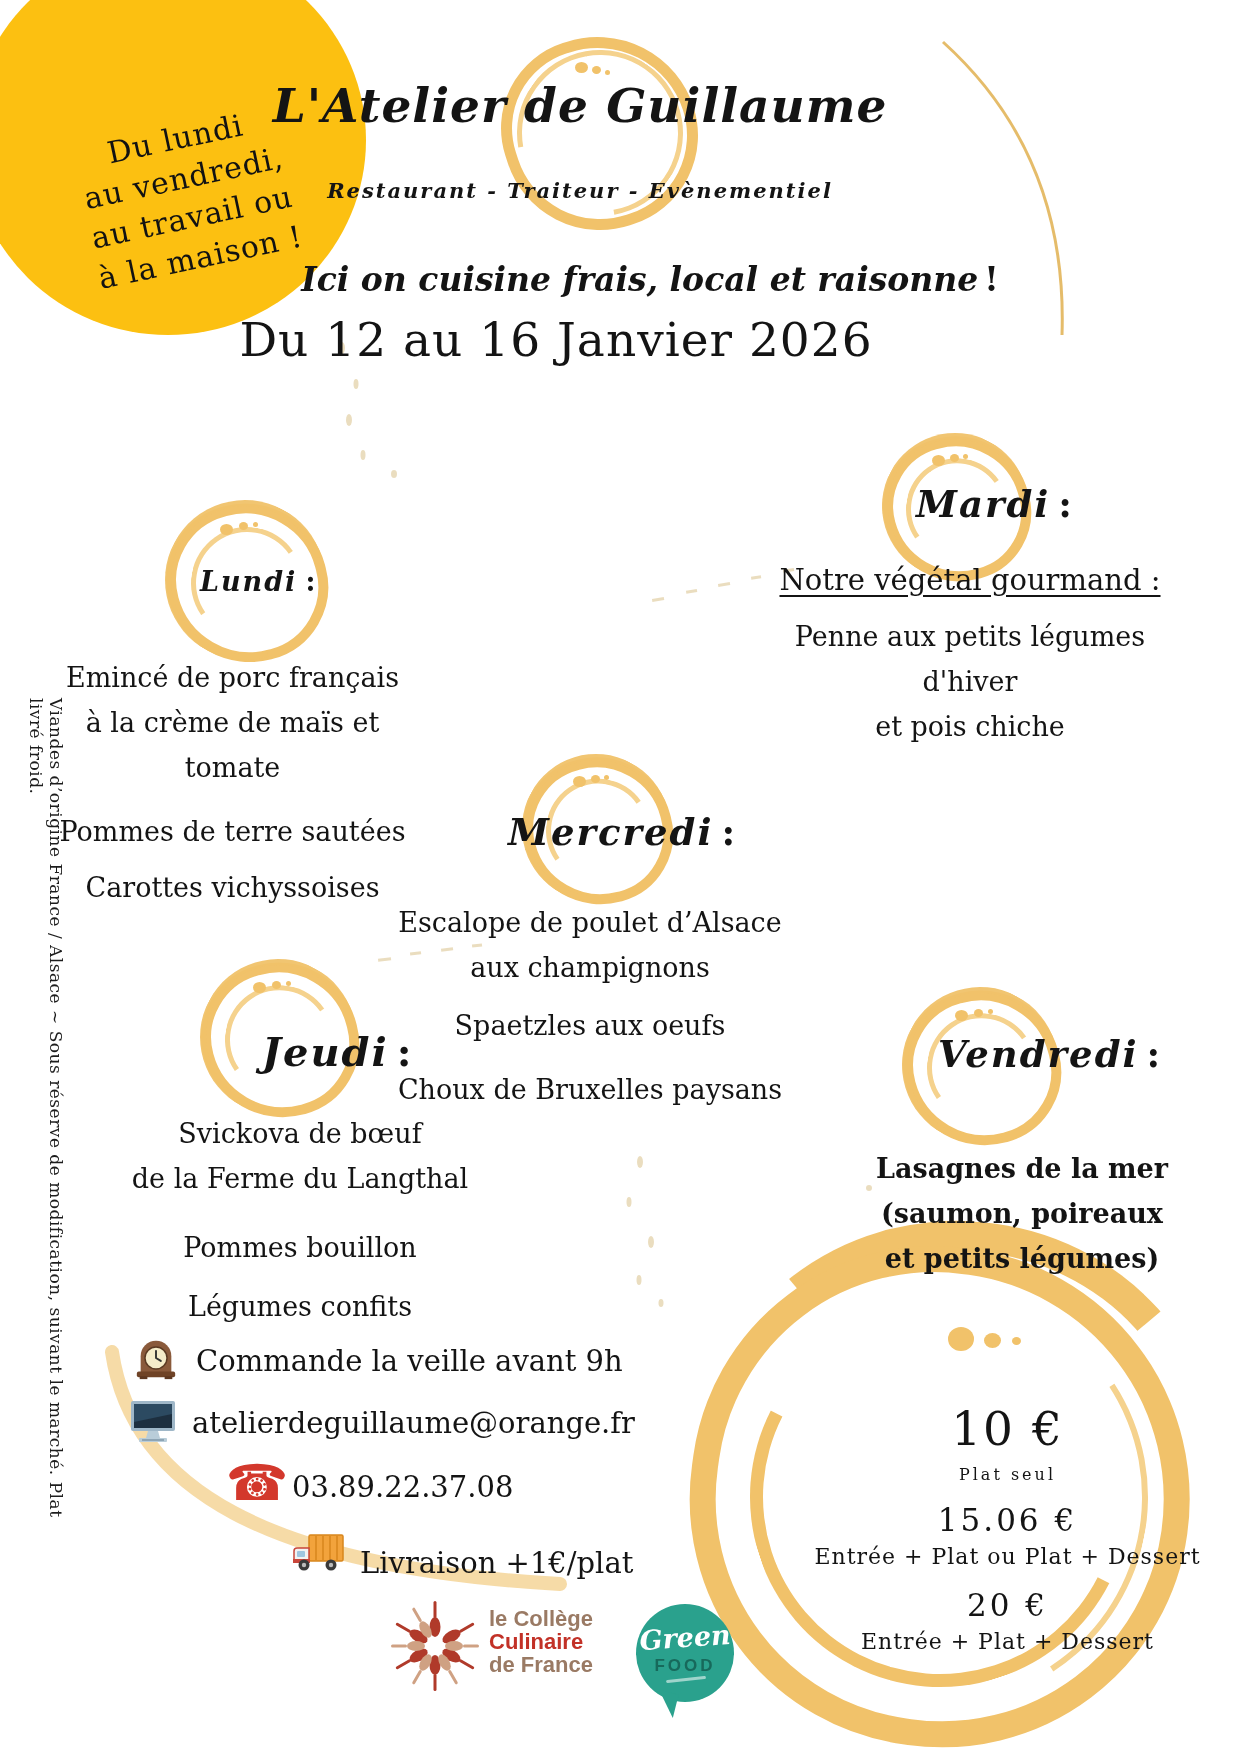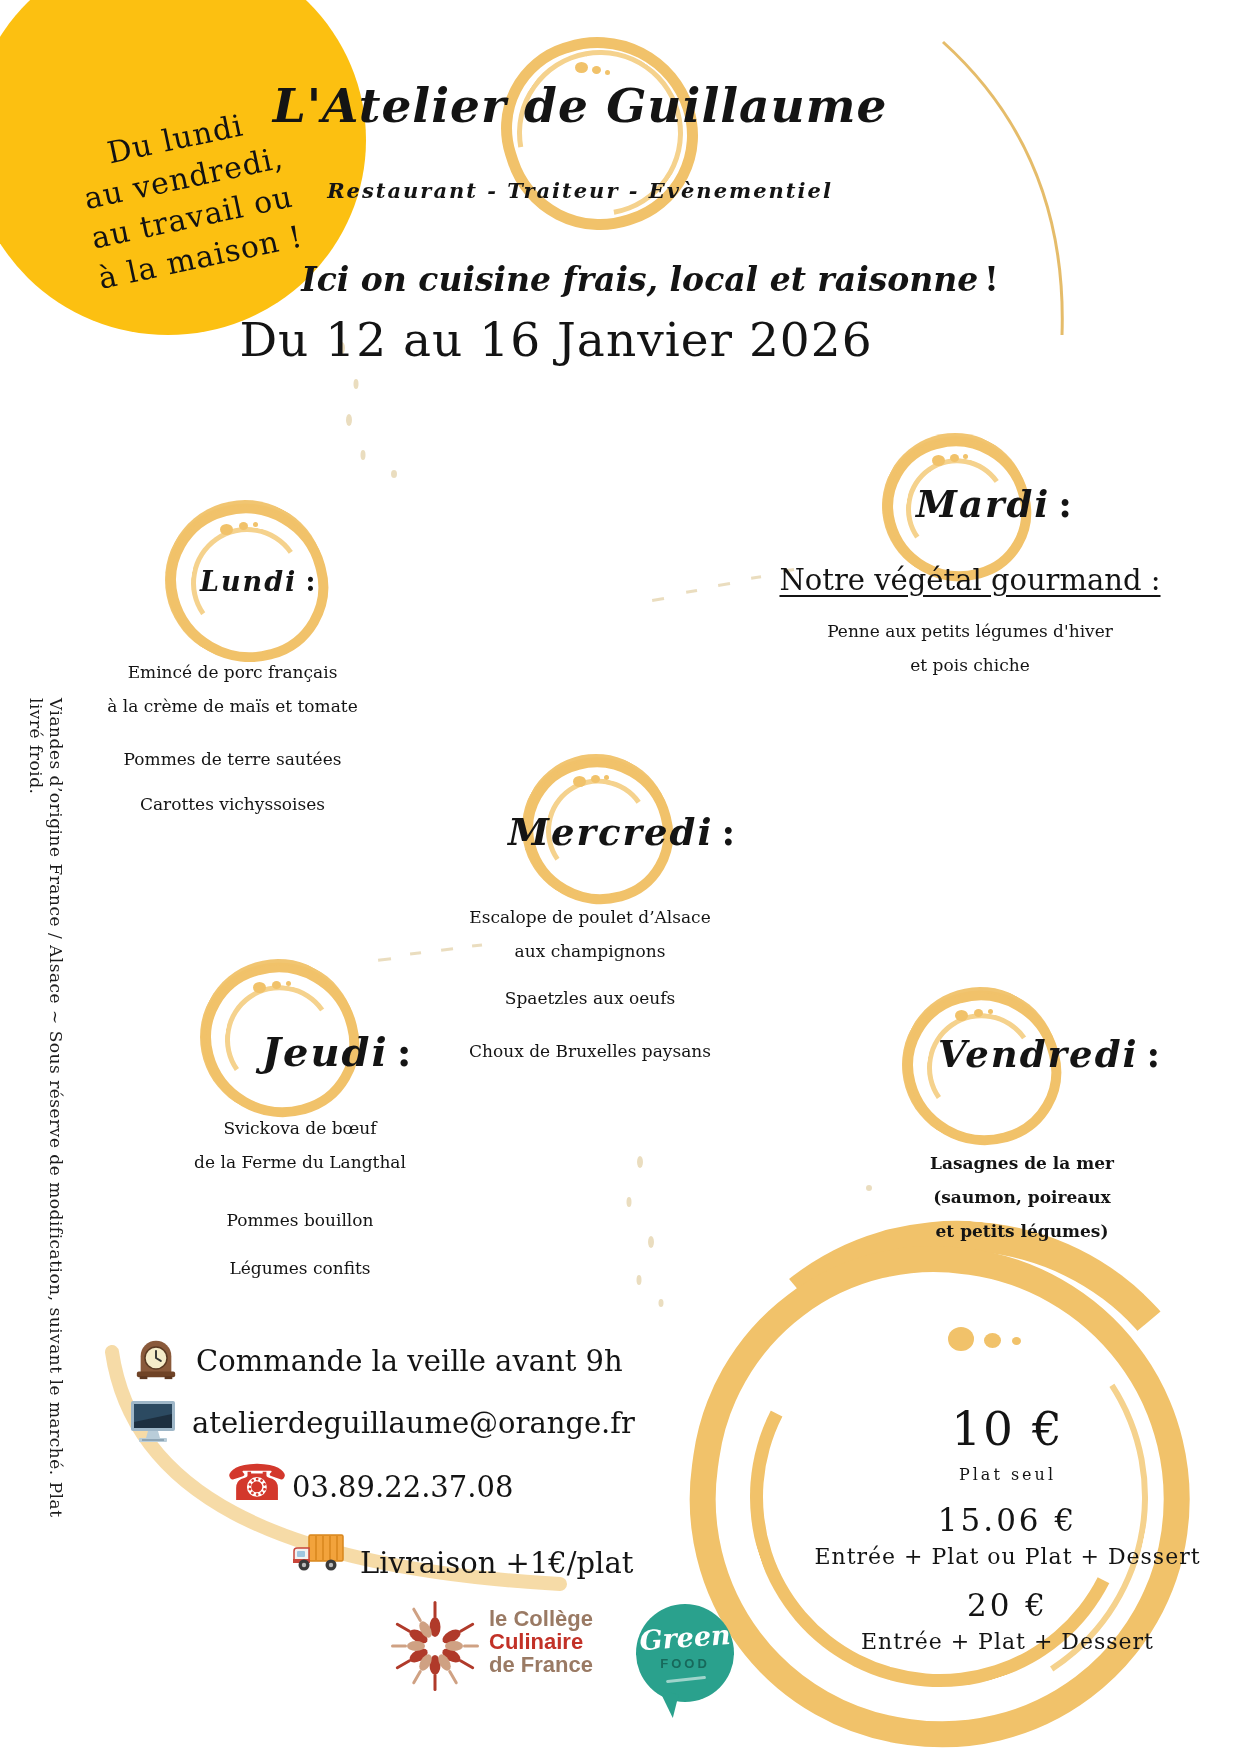--- a/index.html
+++ b/index.html
@@ -40,37 +40,37 @@
   .dayring{z-index:2;}
   .dayring .ro{inset:0;border:10px solid var(--gold);border-radius:48% 52% 47% 53%;transform:rotate(-15deg);}
   .dayring .ro2{inset:-3px 2px 3px -2px;border:6px solid var(--gold);border-color:var(--gold) transparent var(--gold) var(--gold);transform:rotate(28deg);opacity:.95;}
   .dayring .ri{inset:15%;border:5px solid var(--gold2);border-color:var(--gold2) var(--gold2) transparent transparent;transform:rotate(-80deg);}
   .dayring .rd1{left:33%;top:13%;width:13px;height:11px;background:var(--gold);}
   .dayring .rd2{left:45%;top:12%;width:9px;height:8px;background:var(--gold);}
   .dayring .rd3{left:54%;top:12%;width:5px;height:5px;background:var(--gold);}
   .day-label{position:absolute;font-style:italic;font-weight:700;font-size:27px;letter-spacing:2px;z-index:3;white-space:nowrap;}
   .day-label .colon{font-style:normal;font-weight:700;margin-left:8px;}
   .mblock{position:absolute;text-align:center;z-index:3;}
-  .mline{font-size:17px;line-height:34px;} .g13{margin-top:13px;} .g19{margin-top:19px;} .g24{margin-top:24px;} .g14{margin-top:14px;} .g11{margin-top:11px;}
+  .mline{font-size:27px;line-height:45px;} .g13{margin-top:13px;} .g19{margin-top:19px;} .g24{margin-top:24px;} .g14{margin-top:14px;} .g11{margin-top:11px;}
   .msub{font-size:29px;line-height:36px;text-decoration:underline;text-underline-offset:5px;margin-bottom:16px;}
   
   .cicon{z-index:3;}
   .ctext{position:absolute;font-size:29px;z-index:3;white-space:nowrap;}
   #phone-glyph{font-family:"DejaVu Sans",sans-serif;font-size:50px;color:#d3382c;line-height:1;z-index:3;}
   
   #college-text{left:489px;top:1607px;width:160px;font-family:"Liberation Sans",sans-serif;
     font-weight:bold;font-size:22px;line-height:23px;z-index:3;}
   .col-brown{color:#9a7a64;} .col-red{color:#c23127;}
   #green-bubble{left:636px;top:1604px;width:98px;height:98px;border-radius:50%;background:#2aa18d;z-index:3;}
   #green-tail{left:656px;top:1692px;width:0;height:0;border-left:20px solid transparent;
     border-top:24px solid #2aa18d;transform:rotate(14deg);z-index:3;}
   #green-name{left:636px;top:1622px;width:98px;text-align:center;font-size:27px;font-weight:700;
     color:#ffffff;z-index:4;transform:rotate(-4deg);}
   #green-food{left:636px;top:1656px;width:98px;text-align:center;font-family:"Liberation Sans",sans-serif;
-    font-size:13px;font-weight:bold;letter-spacing:3px;color:#17695b;z-index:4;}
+    font-size:17px;font-weight:bold;letter-spacing:3px;color:#17695b;z-index:4;}
   #green-line{left:666px;top:1678px;width:40px;height:3px;border-radius:2px;background:rgba(255,255,255,.55);z-index:4;transform:rotate(-6deg);}
   
   #big-ring{left:690px;top:1247px;width:500px;height:500px;z-index:1;}
   #big-ring .ro{inset:0;border:26px solid var(--gold);border-radius:49% 51% 50% 50%;transform:rotate(8deg);}
   #big-ring .swoosh{inset:-26px -30px 40px 10px;border:30px solid transparent;border-top-color:var(--gold);transform:rotate(5deg);}
   #big-ring .ri{inset:60px;border:13px solid transparent;border-bottom-color:var(--gold);border-left-color:var(--gold);transform:rotate(-18deg);}
   #big-ring .ri2{inset:42px;border:6px solid transparent;border-right-color:var(--gold2);transform:rotate(12deg);}
   #big-ring .rd1{left:258px;top:80px;width:26px;height:24px;background:var(--gold);}
   #big-ring .rd2{left:294px;top:86px;width:17px;height:15px;background:var(--gold);}
   #big-ring .rd3{left:322px;top:90px;width:9px;height:8px;background:var(--gold);}

